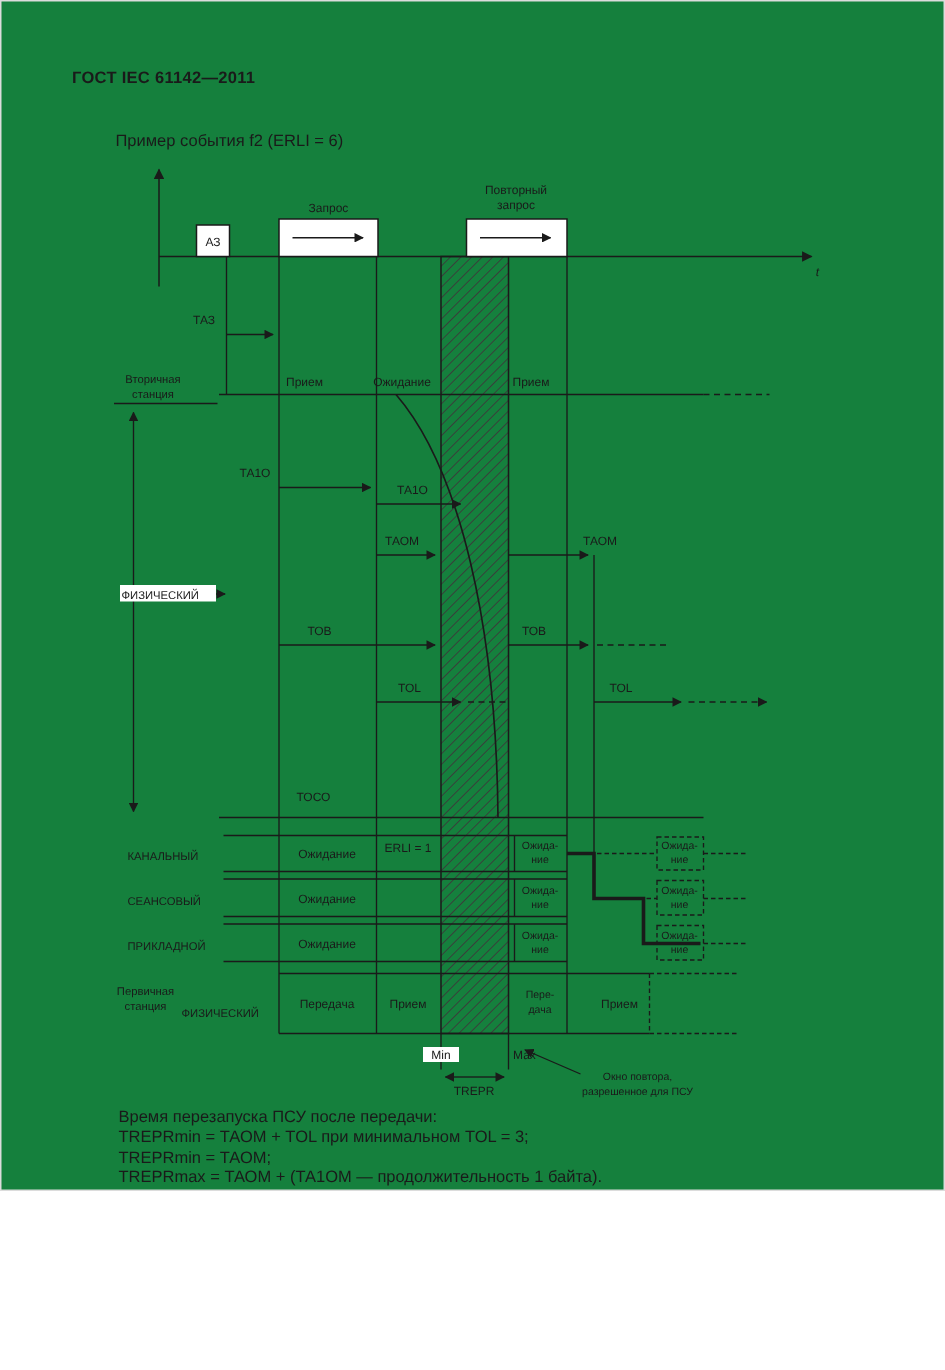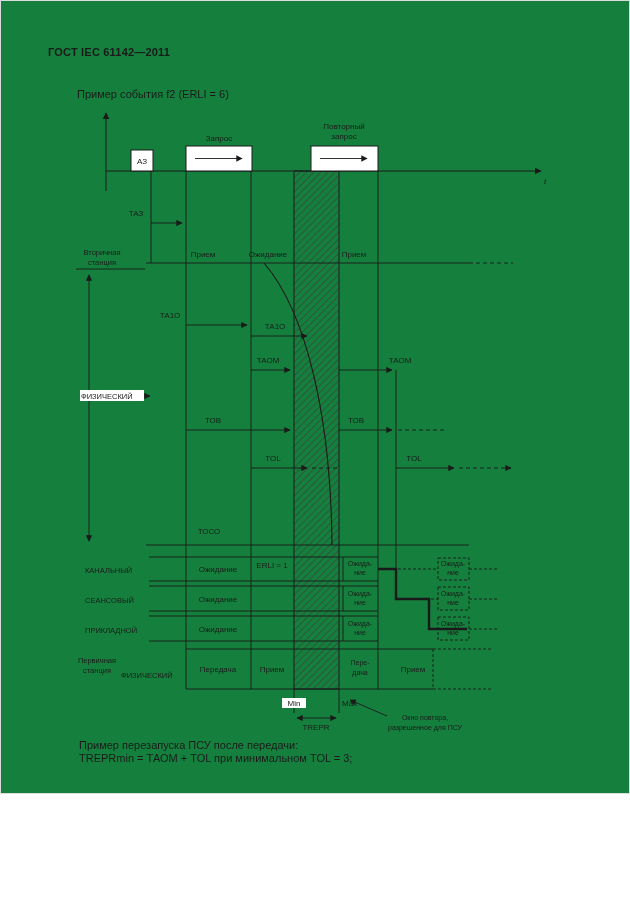--- a/index.html
+++ b/index.html
@@ -201,18 +201,20 @@
     <text x="255" y="631" text-anchor="middle">TREPR</text>
 
     <g>
       <line x1="326" y1="617" x2="289" y2="601" stroke="#1a1a1a" stroke-width="0.9" marker-end="url(#ar)"></line>
       <text x="364" y="621" text-anchor="middle" class="t7">Окно повтора,</text>
       <text x="364" y="631" text-anchor="middle" class="t7">разрешенное для ПСУ</text>
     </g>
   </svg>
 
   <div class="notes">
-    <div>Пример перезапуска ПСУ после передачи:</div>
+    <div>Время перезапуска ПСУ после передачи:</div>
     <div>TREPRmin = ТАОМ + TOL при минимальном TOL = 3;</div>
+    <div>TREPRmin = ТАОМ;</div>
+    <div>TREPRmax = ТАОМ + (ТА1ОМ — продолжительность 1 байта).</div>
   </div>
 
   <div class="page-number">28</div>
 </div>
 
 </body></html>

